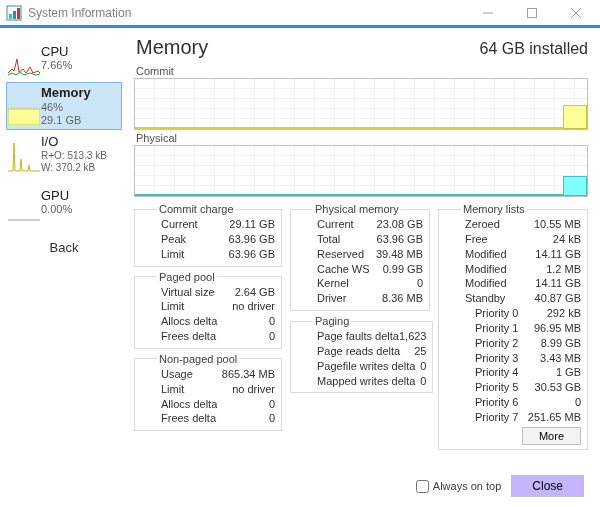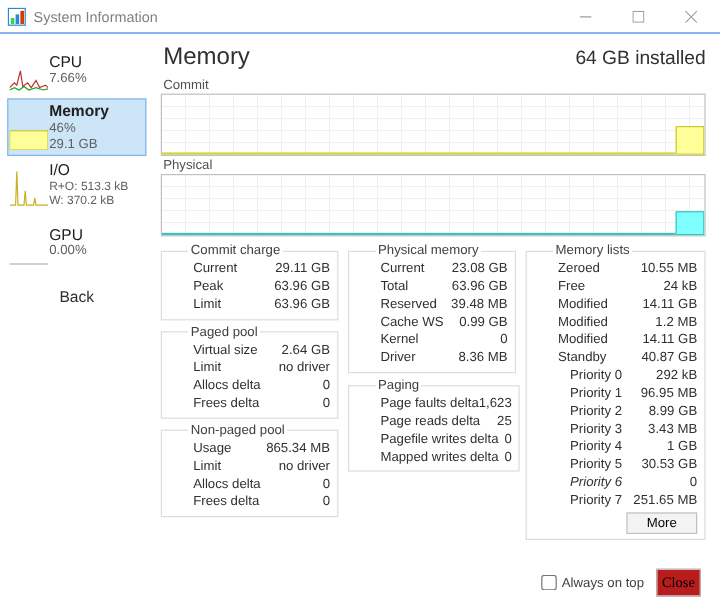--- a/index.html
+++ b/index.html
@@ -14,21 +14,21 @@
     overflow: hidden;
   }
   
   .titlebar {
     height: 28px;
     display: flex;
     align-items: center;
     padding: 0 2px 0 6px;
     background: #fff;
     color: #808080;
-    border-bottom: 1px solid #3b82f6;
+    border-bottom: 3px solid #3b82f6;
   }
   .titlebar .app-icon {
     width: 16px; height: 16px;
     margin-right: 6px;
     display: inline-block;
   }
   .titlebar .title-text { flex: 0 0 auto; font-size: 12px; }
   .titlebar .spacer { flex: 1 1 auto; }
   .winbtn {
     width: 44px; height: 28px;
@@ -172,24 +172,23 @@
     display: flex;
     justify-content: flex-end;
     align-items: center;
     gap: 10px;
     padding: 6px 4px 4px 0;
   }
   .checkbox-wrap { display: flex; align-items: center; gap: 4px; font-size: 11px; color: #404040; }
   .checkbox-wrap input { width: 13px; height: 13px; margin: 0; }
   .close-btn {
     font-size: 12px;
-    padding: 3px 4px;
+    padding: 3px 20px;
     border: 1px solid #c0c0c0;
-    background: #b91c1c;
-    font-family: Liberation Serif, serif;
+    background: #c4b5fd;
   }
 </style>
 </head>
 <body>
 
 <div class="titlebar">
   <span class="app-icon">
     <svg width="16" height="16" viewBox="0 0 16 16">
       <rect x="1" y="1" width="14" height="14" fill="#fff" stroke="#2b88d8"></rect>
       <rect x="3" y="9" width="3" height="5" fill="#2bdc4e"></rect>
@@ -455,21 +454,21 @@
               </div>
               <div class="row">
                 <span class="k" style="padding-left: 14px;">Priority 4</span>
                 <span class="v">1 GB</span>
               </div>
               <div class="row">
                 <span class="k" style="padding-left: 14px;">Priority 5</span>
                 <span class="v">30.53 GB</span>
               </div>
               <div class="row">
-                <span class="k" style="padding-left: 14px; font-style: italic;">Priority 6</span>
+                <span class="k" style="padding-left: 14px;">Priority 6</span>
                 <span class="v">0</span>
               </div>
               <div class="row">
                 <span class="k" style="padding-left: 14px;">Priority 7</span>
                 <span class="v">251.65 MB</span>
               </div>
             </div>
           <div class="more-btn-wrap">
             <button class="more-btn">More</button>
           </div>

